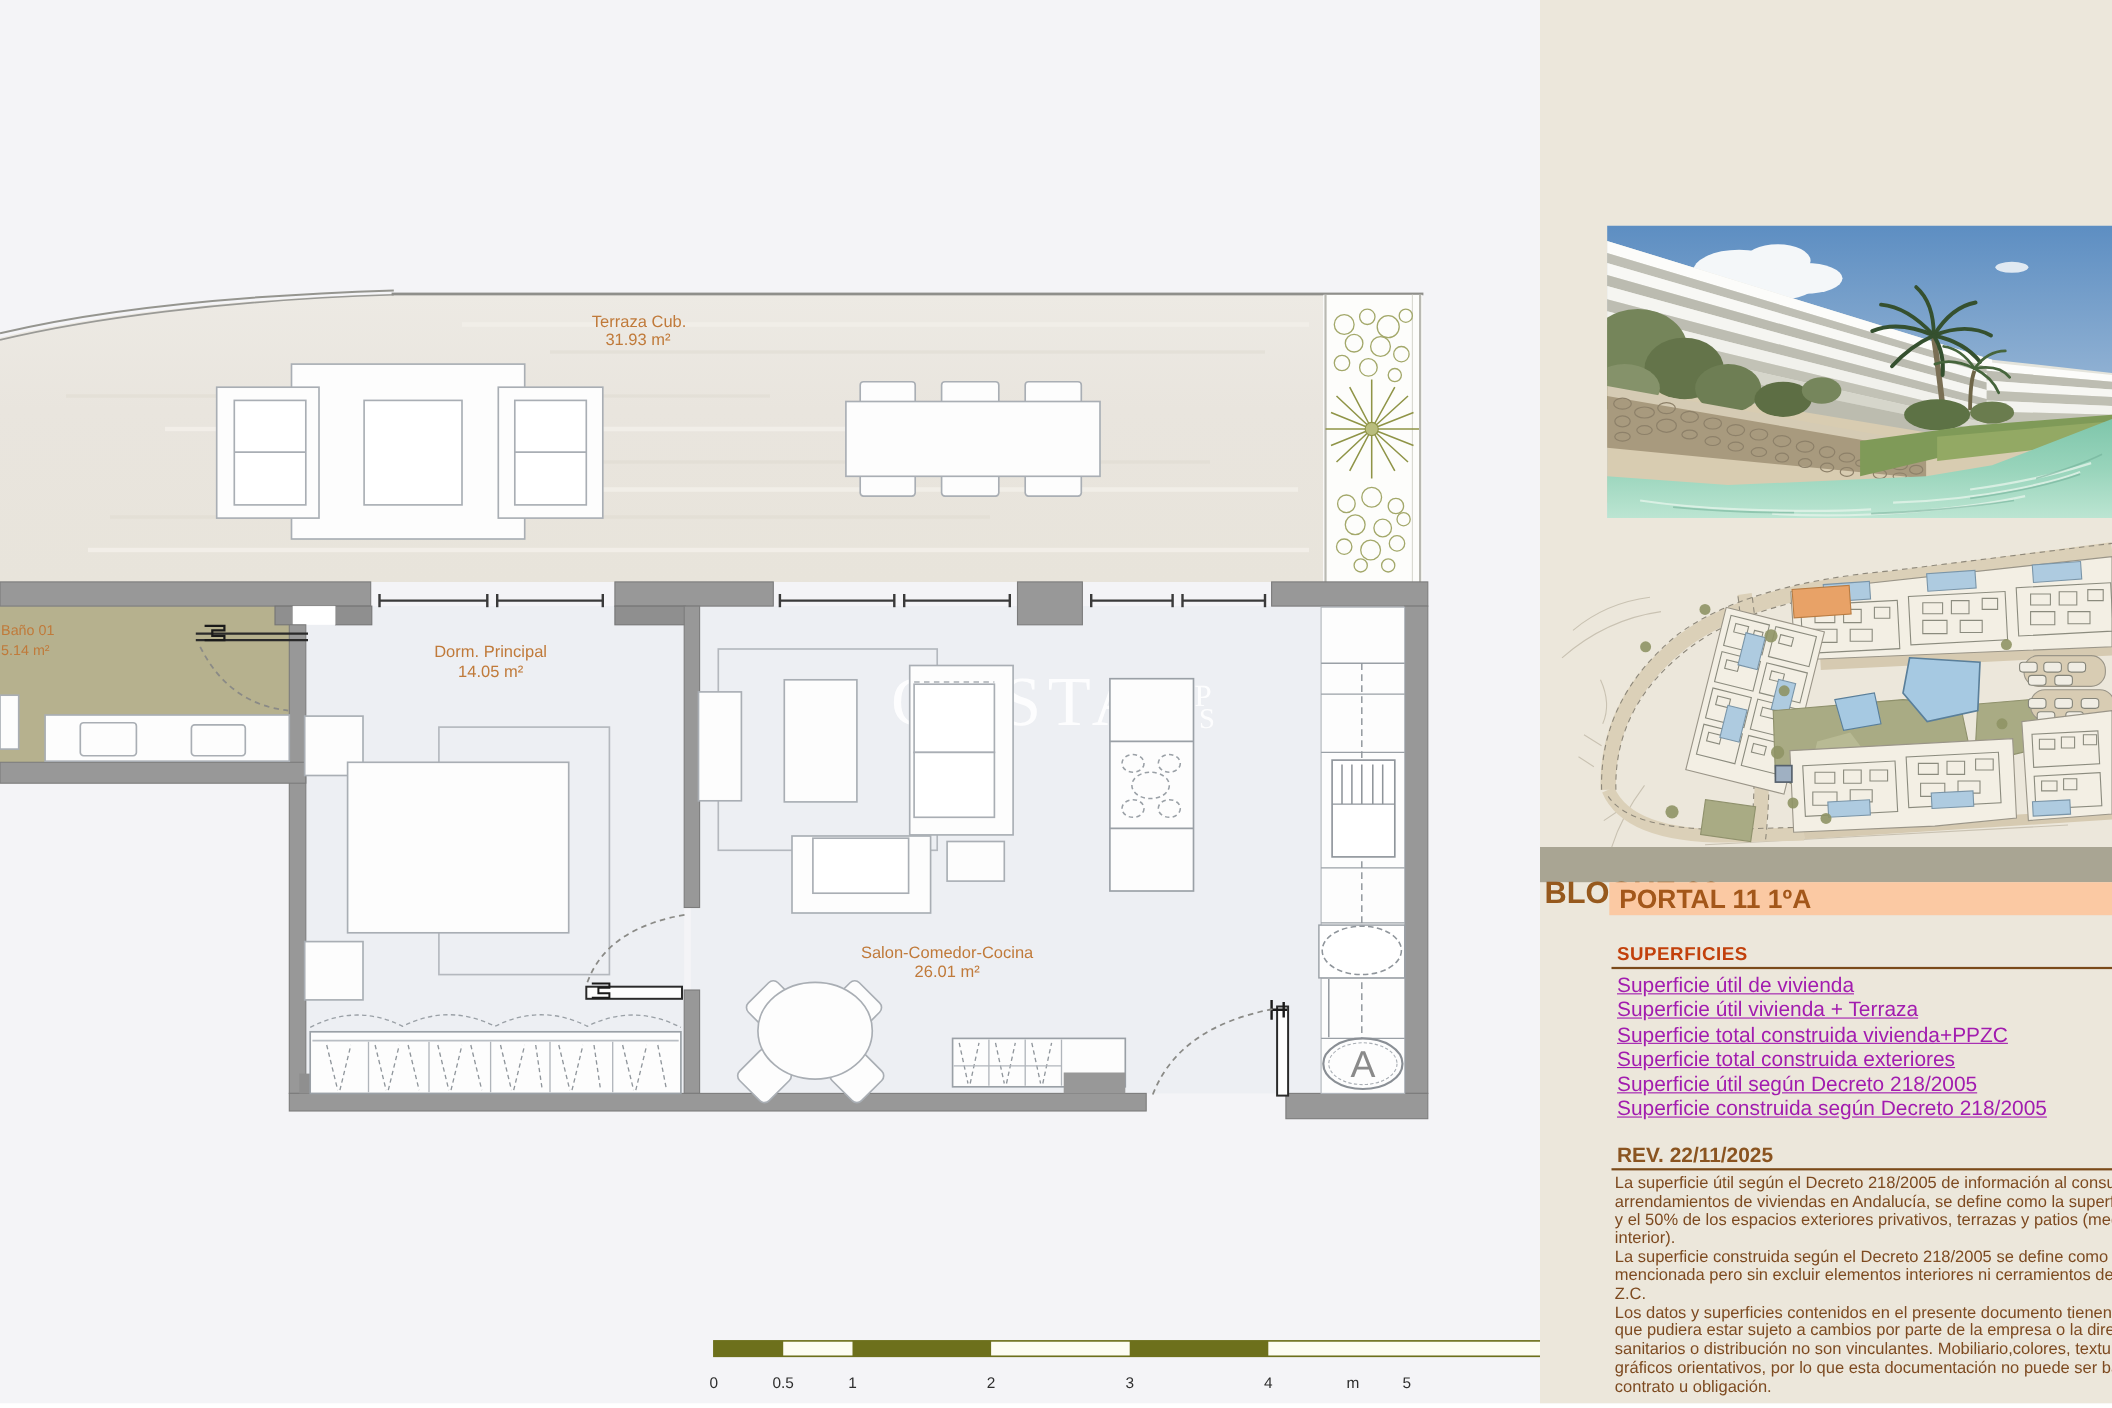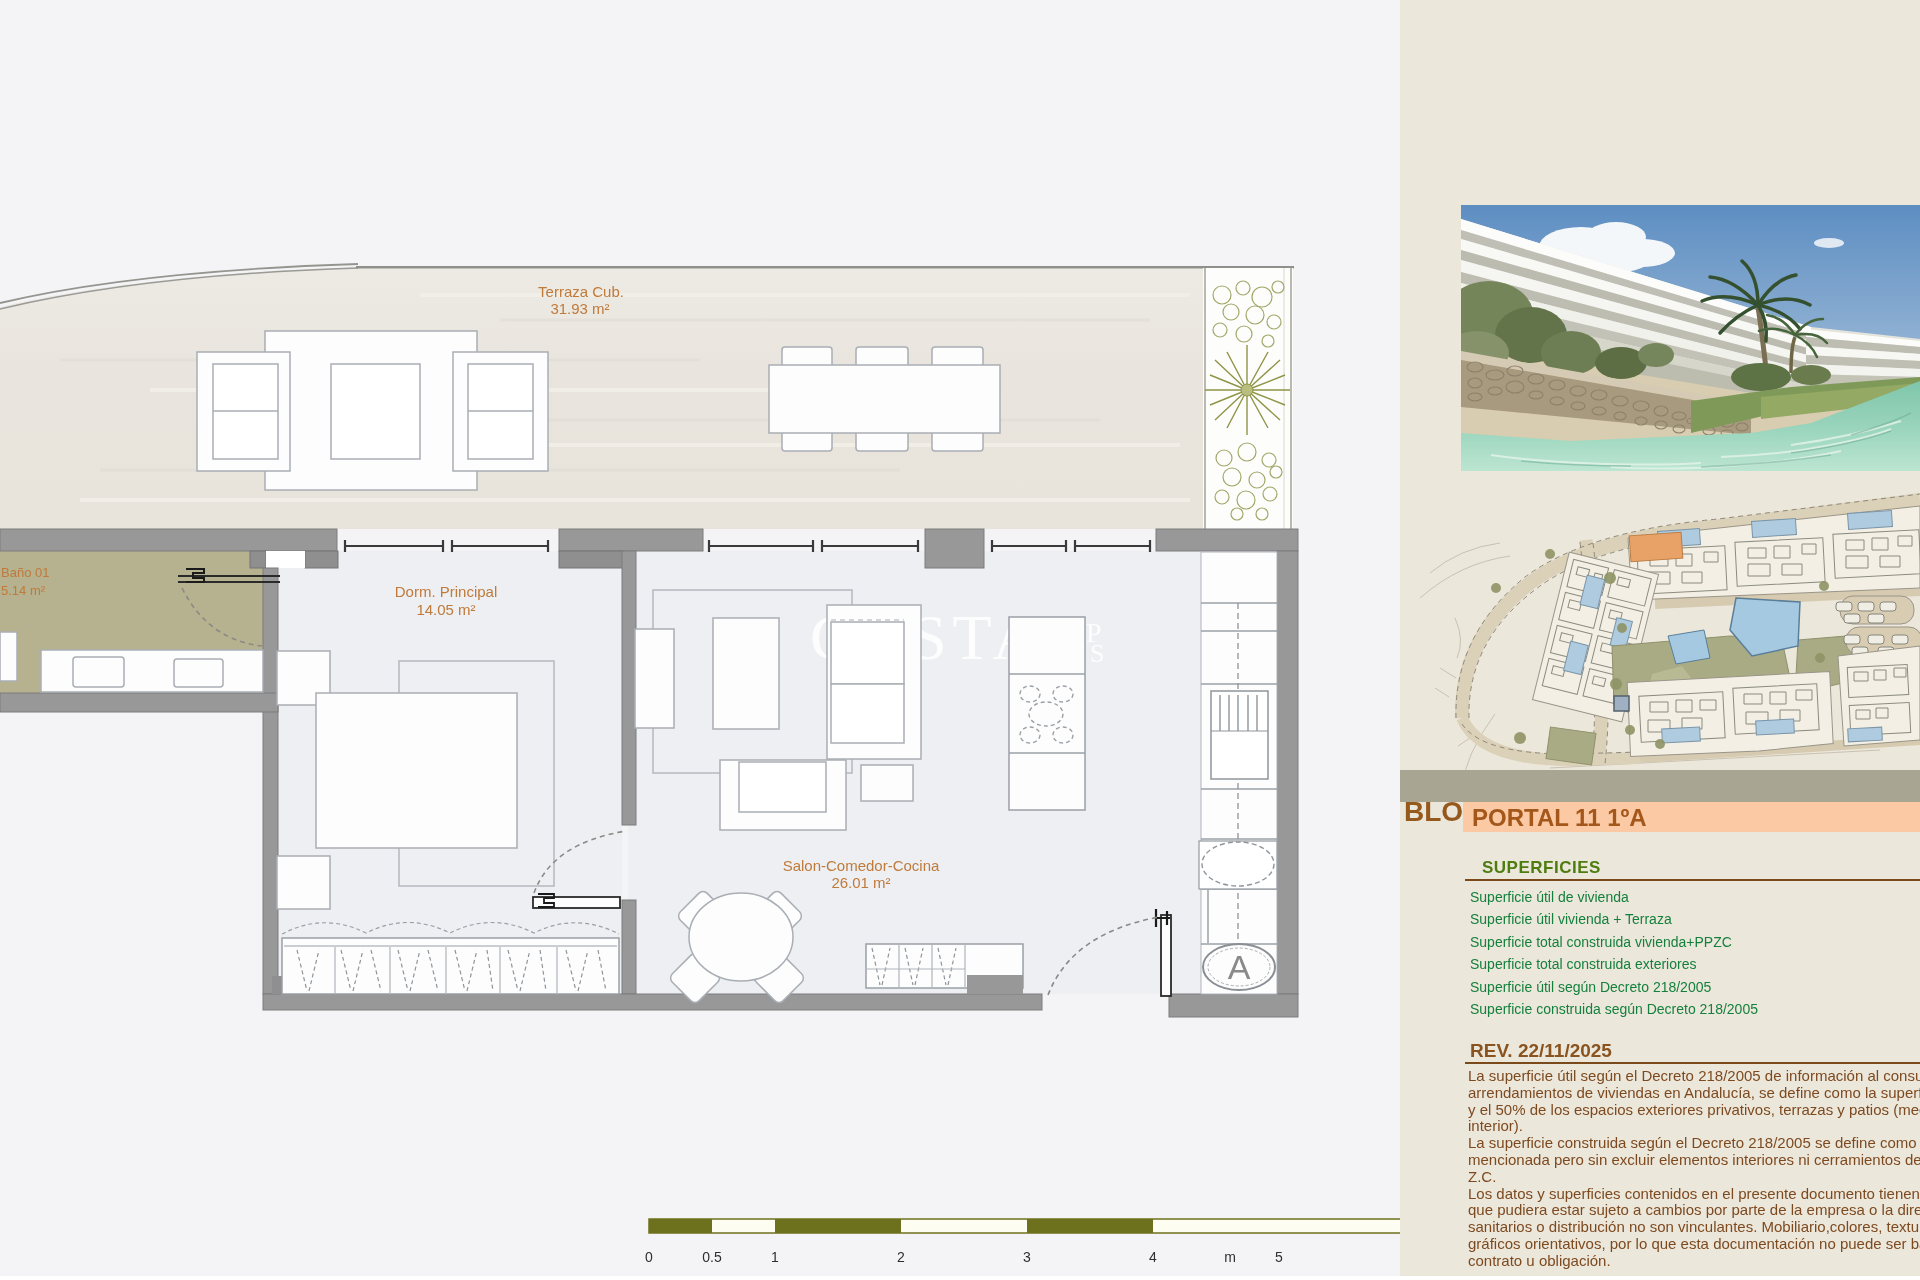--- a/index.html
+++ b/index.html
@@ -3,23 +3,23 @@
 <meta charset="utf-8">
 <style>
   html,body{margin:0;padding:0;}
   #page{position:relative;width:1920px;height:1276px;background:#f4f4f7;overflow:hidden;font-family:"Liberation Sans",sans-serif;}
   #plansvg{position:absolute;left:0;top:0;}
   #sidebar{position:absolute;left:1400px;top:0;width:520px;height:1280px;background:#ece7db;overflow:hidden;}
   .bloqueband{position:absolute;left:0;top:770px;width:520px;height:32px;background:#a9a593;}
   .bloquetxt{position:absolute;left:4px;top:796px;font-size:28px;font-weight:bold;color:#96591d;letter-spacing:0px;white-space:nowrap;}
   .portalband{position:absolute;left:63px;top:802px;width:457px;height:30px;background:#fbc9a3;}
   .portaltxt{position:absolute;left:72px;top:804px;font-size:24px;font-weight:bold;color:#a3571a;letter-spacing:0px;white-space:nowrap;}
-  .suptitle{position:absolute;left:82px;top:858px;font-size:17px;font-weight:bold;color:#4d7c0f;letter-spacing:0.5px;}
+  .suptitle{position:absolute;left:70px;top:858px;font-size:17px;font-weight:bold;color:#c2410c;letter-spacing:0.5px;}
   .supline{position:absolute;left:65px;top:879px;width:455px;height:2px;background:#7a4a1a;}
-  .supitems{position:absolute;left:70px;top:886px;font-size:14px;color:#15803d;line-height:22.4px;white-space:nowrap;}
+  .supitems{position:absolute;left:70px;top:886px;font-size:19px;color:#a21caf;line-height:22.4px;white-space:nowrap;text-decoration:underline;}
   .revtitle{position:absolute;left:70px;top:1040px;font-size:19px;font-weight:bold;color:#8a5420;}
   .revline{position:absolute;left:65px;top:1062px;width:455px;height:2px;background:#7a4a1a;}
   .revpar{position:absolute;left:68px;top:1068px;font-size:15px;color:#7d4a20;line-height:16.8px;white-space:nowrap;}
 </style>
 </head>
 <body>
 <div id="page">
 
   <svg id="plansvg" width="1410" height="1280" viewBox="0 0 1410 1280">
   <defs>

